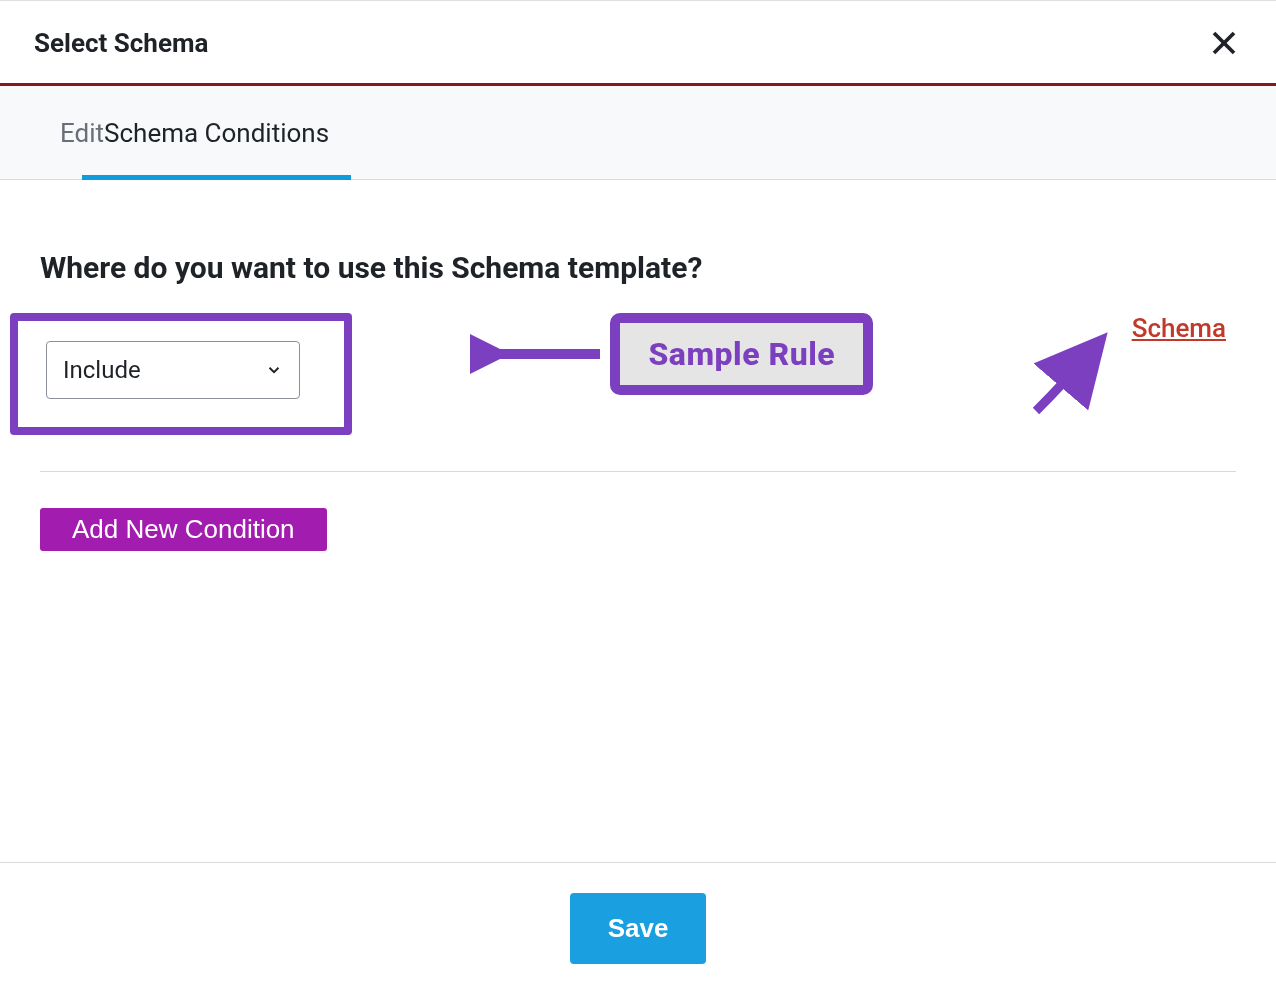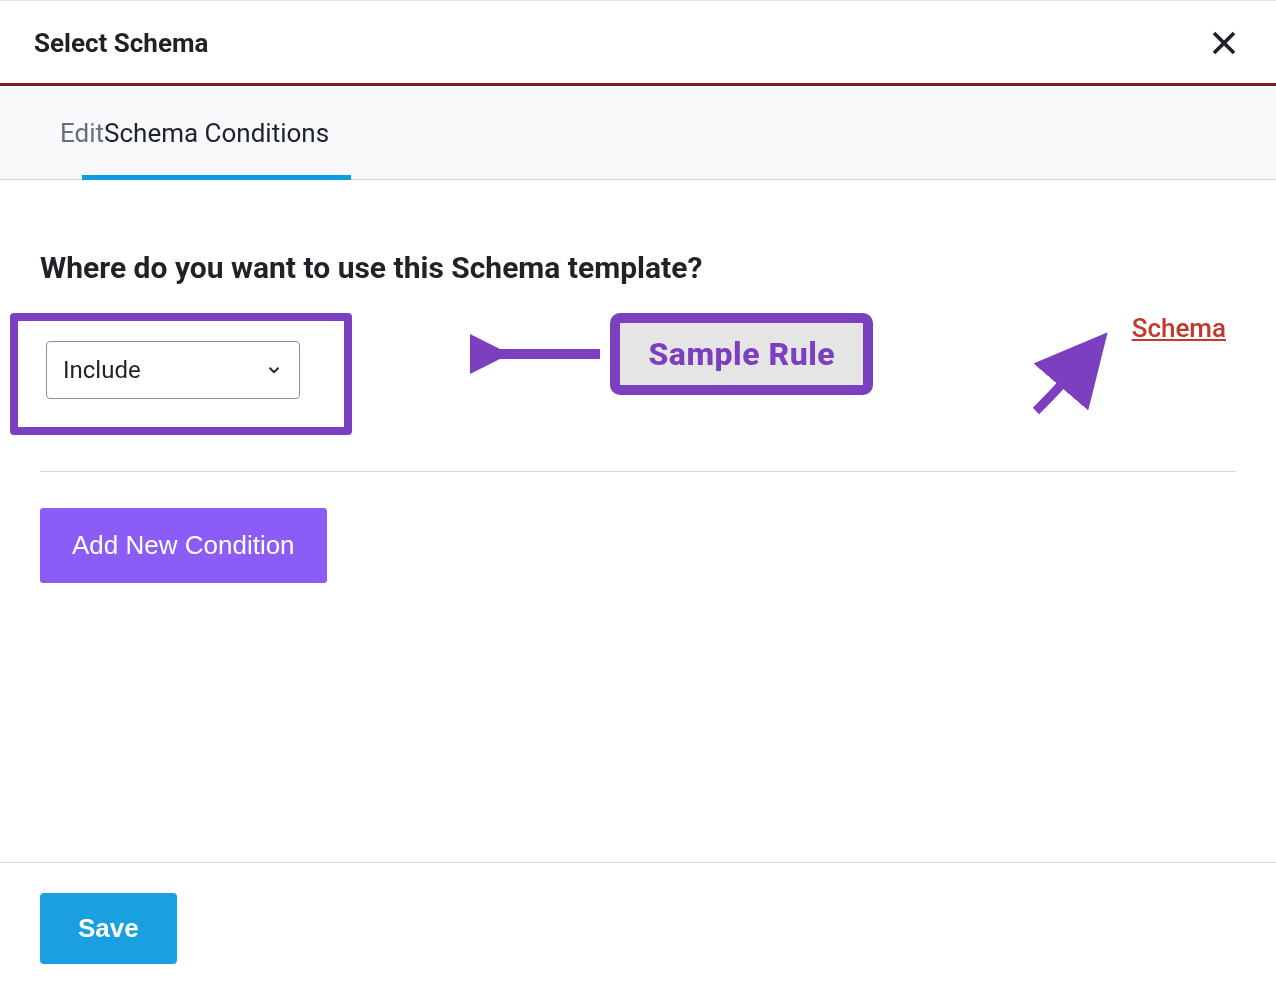--- a/index.html
+++ b/index.html
@@ -22,22 +22,22 @@
   .select-label { color: #1f2328; }
   .select svg { width: 18px; height: 18px; stroke: #1f2328; stroke-width: 2.5; fill: none; }
   .annotation-wrap { position: relative; display: flex; align-items: center; }
   .arrow-left { position: absolute; left: -140px; top: 50%; transform: translateY(-50%); }
   .callout { border: 10px solid #7b3fbf; border-radius: 10px; padding: 12px 28px; background: #e5e5e5; margin-left: 0; }
   .callout-text { font-size: 32px; font-weight: 800; color: #7b3fbf; letter-spacing: 0.5px; }
   .remove-wrap { position: relative; display: flex; align-items: center; margin-right: 10px; }
   .remove-link { color: #c0392b; font-size: 26px; text-decoration: underline; font-weight: 500; cursor: pointer; }
   .arrow-up { position: absolute; right: 110px; top: 18px; }
   .divider { border: none; border-top: 1px solid #d9d9d9; margin: 36px 0 36px 0; }
-  .add-btn { background: #8b5cf6; color: #fff; border: none; font-size: 26px; font-weight: 400; padding: 22px 32px; border-radius: 3px; cursor: pointer; }
-  .footer { border-top: 1px solid #d9d9d9; padding: 30px 40px; display: flex; justify-content: flex-start; }
+  .add-btn { background: #a21caf; color: #fff; border: none; font-size: 26px; font-weight: 400; padding: 6px 32px; border-radius: 3px; cursor: pointer; }
+  .footer { border-top: 1px solid #d9d9d9; padding: 30px 40px; display: flex; justify-content: center; }
   .save-btn { background: #1a9fe0; color: #fff; border: none; font-size: 26px; font-weight: 600; padding: 20px 38px; border-radius: 4px; cursor: pointer; }
 </style>
 </head>
 <body>
 
 <div class="modal">
 
   <div class="header">
     <div class="header-title">Select Schema</div>
     <button class="close-btn">

